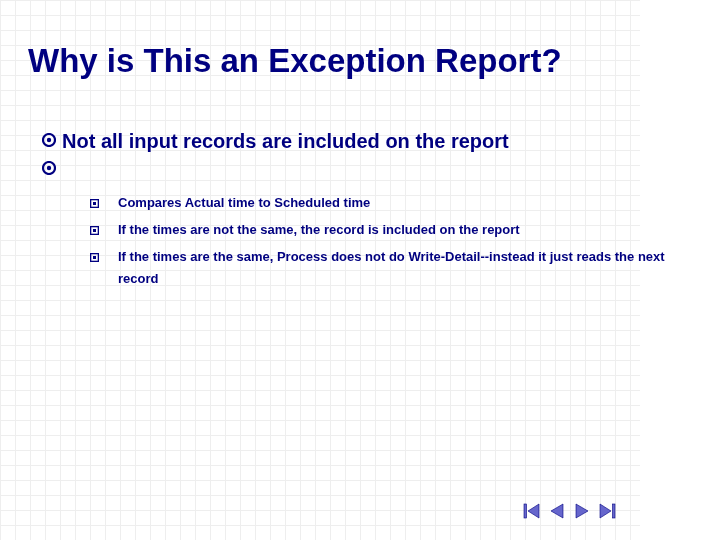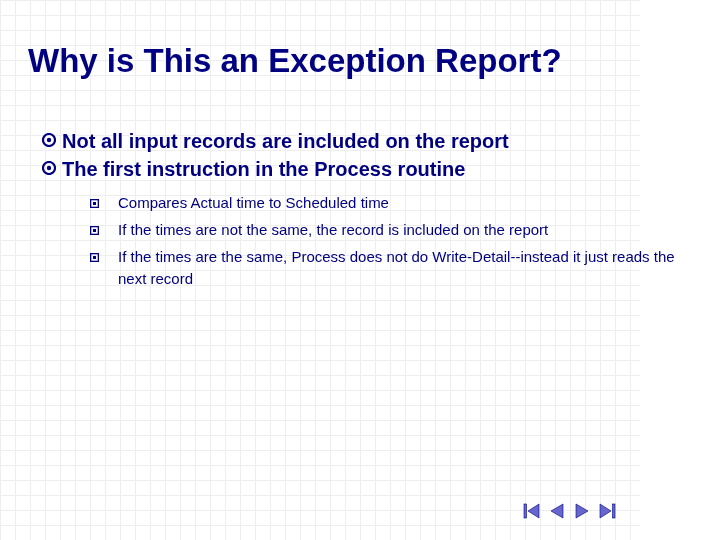--- a/index.html
+++ b/index.html
@@ -66,23 +66,23 @@
   }
   .lvl2 .bullet {
     flex: 0 0 auto;
     width: 28px;
     font-size: 12px;
     line-height: 22px;
     text-align: left;
     padding-top: 1px;
   }
   .lvl2 .text {
-    font-size: 15px;
+    font-size: 13px;
     line-height: 22px;
-    font-weight: 400;
+    font-weight: 700;
   }
   .nav {
     position: absolute;
     right: 22px;
     bottom: 18px;
     display: flex;
     gap: 3px;
   }
   .nav-btn {
     width: 22px;
@@ -115,21 +115,20 @@
       <span class="text">Not all input records are included on the report</span>
     </div>
 
     <div class="lvl1">
       <span class="bullet">
         <svg width="14" height="14" viewBox="0 0 14 14">
           <circle cx="7" cy="7" r="6" fill="none" stroke="#000080" stroke-width="2.2"></circle>
           <circle cx="7" cy="7" r="2.2" fill="#000080"></circle>
         </svg>
       </span>
-      <span class="text">The first instruction in the Process routine</span>
     </div>
 
     <div class="sublist">
 
       <div class="lvl2">
         <span class="bullet">
           <svg width="9" height="9" viewBox="0 0 9 9">
             <rect x="0.5" y="0.5" width="8" height="8" fill="none" stroke="#000080" stroke-width="1.6"></rect>
             <rect x="3" y="3" width="3" height="3" fill="#000080"></rect>
           </svg>

